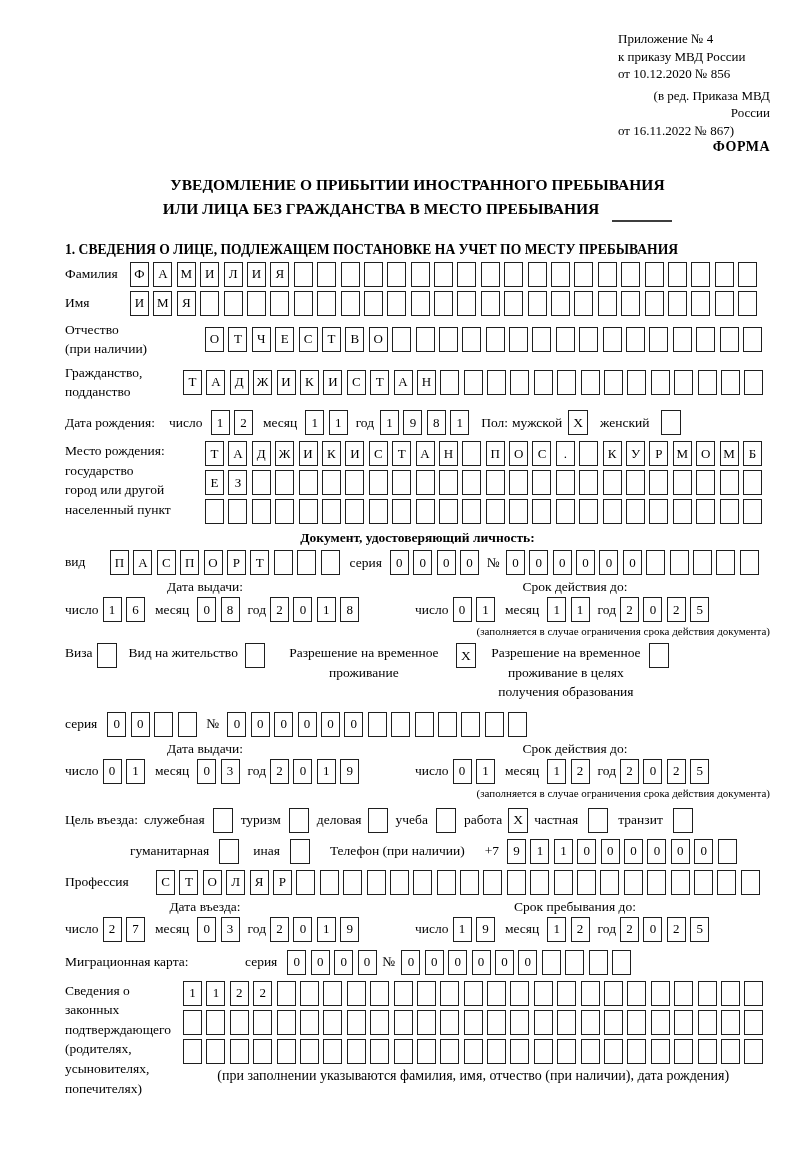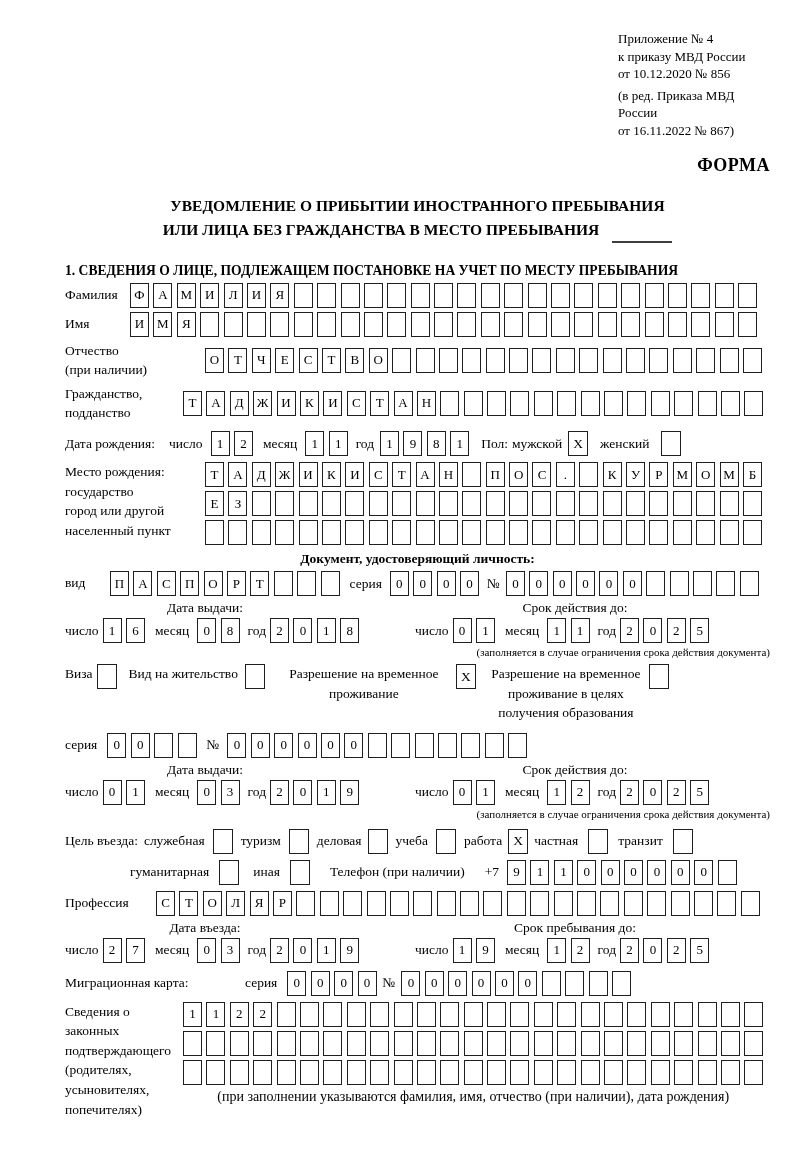--- a/index.html
+++ b/index.html
@@ -6,22 +6,22 @@
   html, body { background: #fff; }
   body {
     width: 800px; height: 1163px; overflow: hidden;
     font-family: "Liberation Serif", "DejaVu Serif", serif;
     font-size: 13.5px; color: #000;
   }
   .page { padding: 30px 30px 0 65px; }
 
   
   .appendix { margin-left: 553px; line-height: 1.35; font-size: 13px; }
-  .appendix .rev { margin-top: 4px; }
-  .forma { text-align: right; font-weight: bold; margin-top: 16px; font-size: 18px; letter-spacing: .5px; }
+  .appendix .rev { margin-top: 4px; text-align: right; }
+  .forma { text-align: right; font-weight: bold; font-size: 14px; letter-spacing: .5px; }
 
   .title { text-align: center; font-weight: bold; font-size: 15.5px; margin-top: 18px; line-height: 1.5; }
   .title-underline { display: inline-block; width: 60px; border-bottom: 2.5px solid #3d3d3d; margin-left: 13px; }
 
   .sec-heading { font-weight: bold; font-size: 13.6px; margin-top: 20px; white-space: nowrap; }
 
   
   .row { display: flex; align-items: center; margin-top: 4px; }
   .row.top { align-items: center; }
   .lbl { flex: none; line-height: 1.35; }

